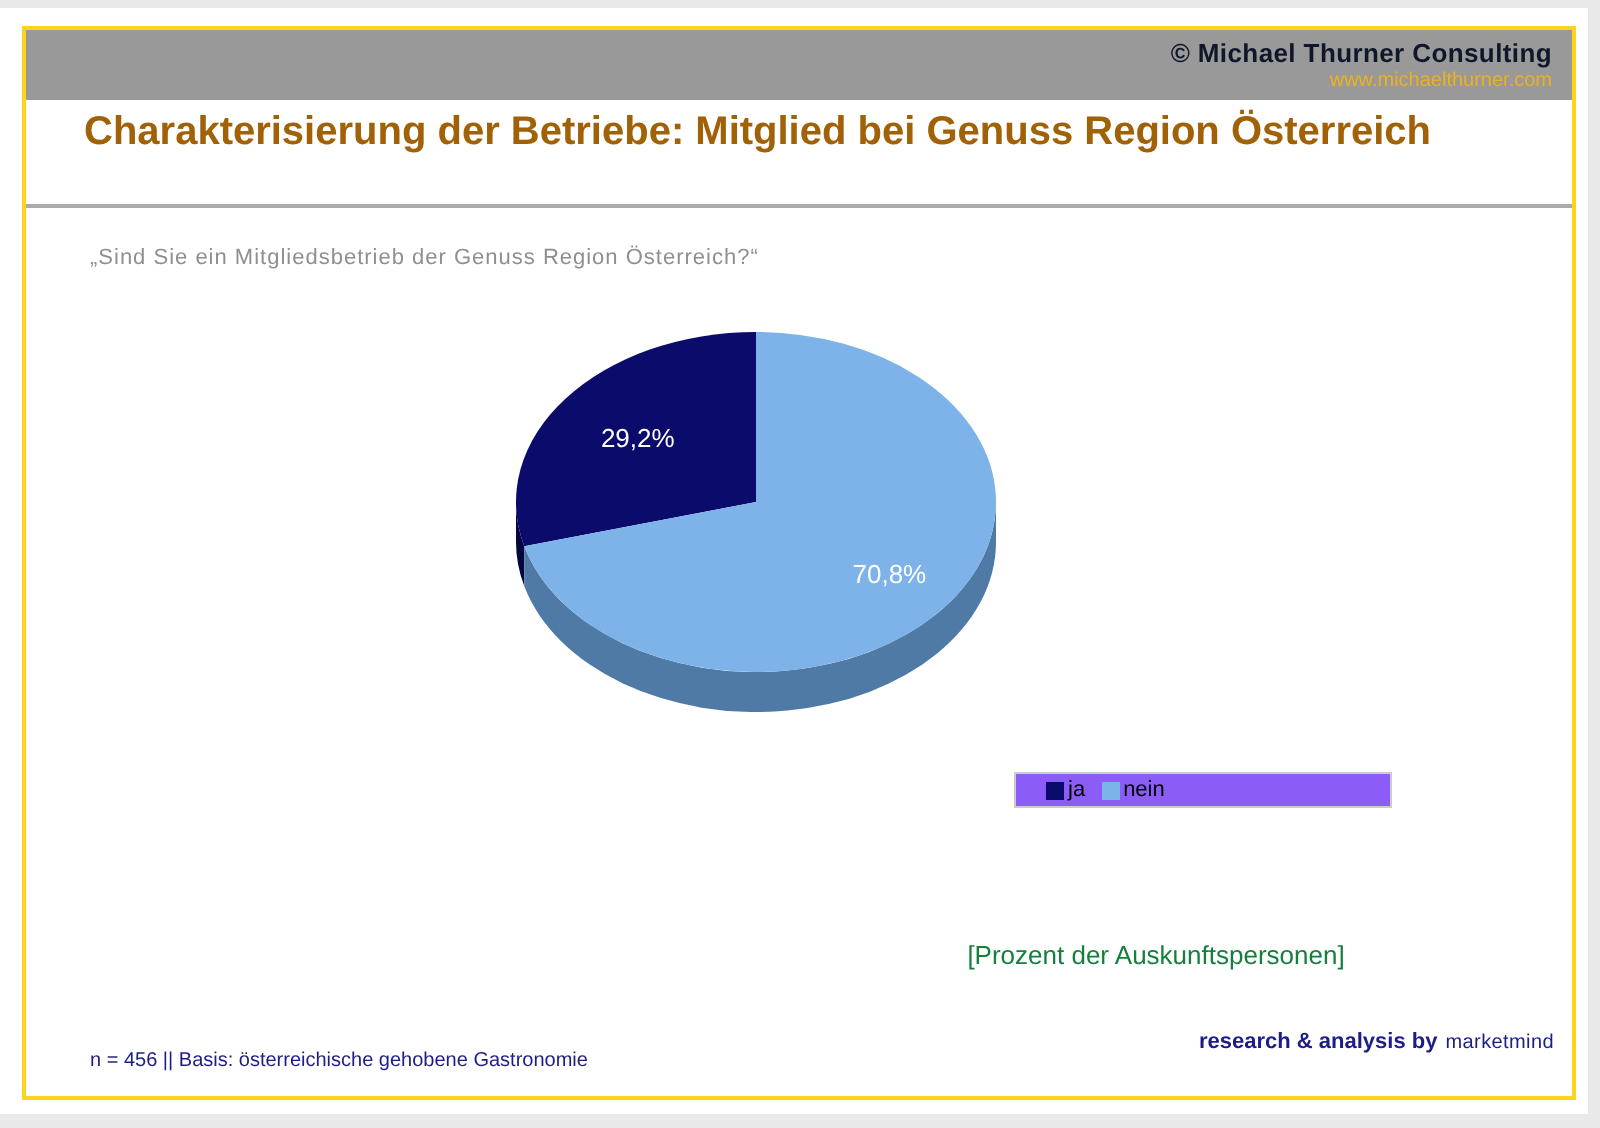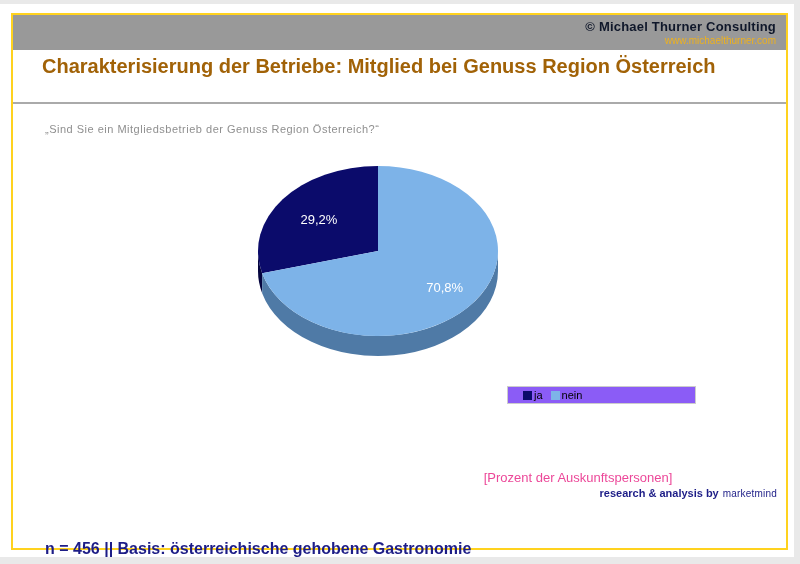--- a/index.html
+++ b/index.html
@@ -97,40 +97,40 @@
   }
   .legend-label {
     font-size: 11px;
     color: #000000;
   }
   .note {
     position: absolute;
     left: 410px; top: 455px;
     width: 310px;
     text-align: center;
-    color: #ec4899;
+    color: #15803d;
     font-size: 13px;
   }
   .credit {
     position: absolute;
-    right: 9px; top: 472px;
+    right: 9px; top: 500px;
     display: inline-flex;
     align-items: center;
     gap: 4px;
     color: #1d1d87;
     white-space: nowrap;
   }
   .credit-prefix { font-size: 11px; font-weight: bold; }
   .credit-brand  { font-size: 10px; font-weight: normal; letter-spacing: 0.2px; }
   .footer-basis {
     position: absolute;
-    left: 32px; top: 525px;
+    left: 32px; top: 510px;
     color: #1d1d87;
-    font-size: 16px;
-    font-weight: bold;
+    font-size: 10px;
+    font-weight: normal;
   }
   .footer-page {
     position: absolute;
     right: 26px; top: 514px;
     color: #1d1d87;
     font-size: 11.5px;
     font-weight: bold;
     display: inline-flex;
     gap: 18px;
     margin-top: 48px;

